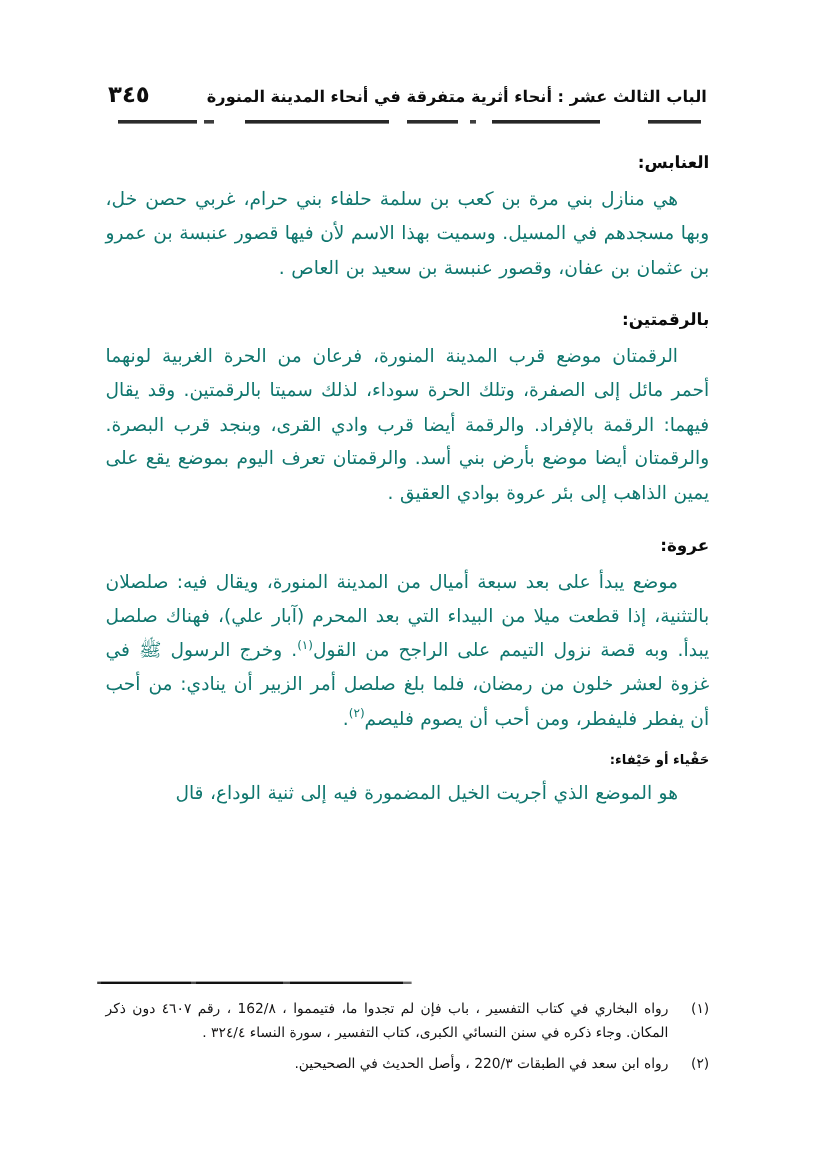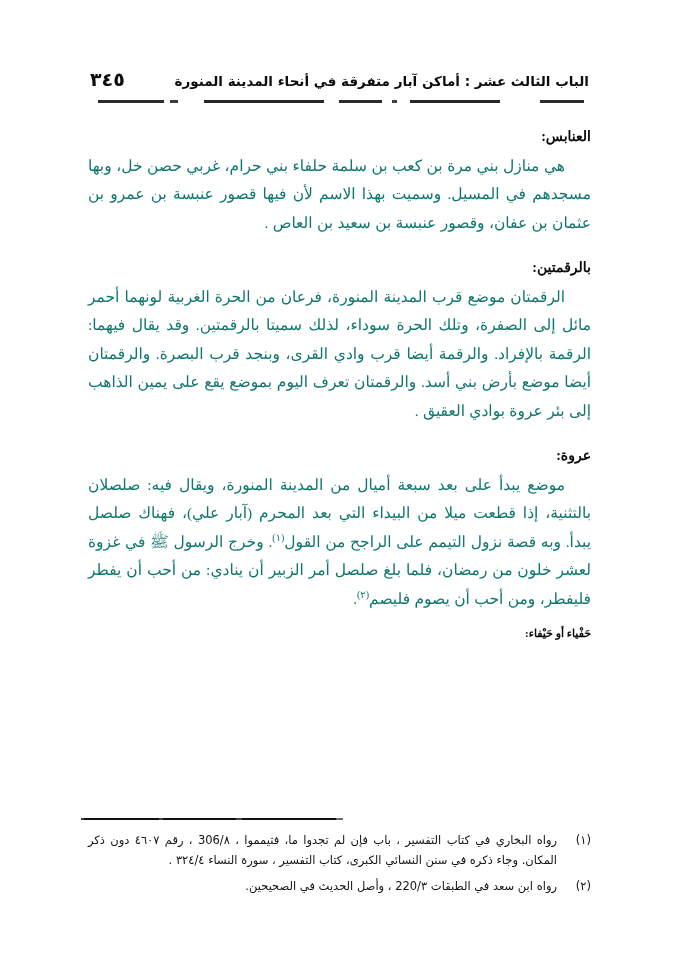--- a/index.html
+++ b/index.html
@@ -77,21 +77,20 @@
     opacity: 0.92;
   }
 
   
   .body-col {
     position: absolute;
     top: 128px;
     right: 88px;
     left: 86px;
     width: 503px;
-    font-family: Liberation Serif, serif;
   }
 
   .section-heading {
     font-size: 14px;
     font-weight: bold;
     text-align: right;
     line-height: 1.25;
     margin: 0 0 6px 0;
     letter-spacing: 0.2px;
     color: #0b0b0b;
@@ -185,21 +184,21 @@
   .fn-text.single {
     text-align-last: right;
   }
 </style>
 </head>
 <body>
 
 <div id="page">
 
   <div class="header-row">
-    <div class="header-title">الباب الثالث عشر : أماكن آبار متفرقة في أنحاء المدينة المنورة</div>
+    <div class="header-title">الباب الثالث عشر : أنحاء أثرية متفرقة في أنحاء المدينة المنورة</div>
     <div class="header-pagenum">٣٤٥</div>
   </div>
   <div class="header-rule"></div>
 
   <div class="body-col">
 
     <h2 class="section-heading rm-top">العنابس:</h2>
     <p class="para">هي منازل بني مرة بن كعب بن سلمة حلفاء بني حرام، غربي حصن خل، وبها مسجدهم في المسيل. وسميت بهذا الاسم لأن فيها قصور عنبسة بن عمرو بن عثمان بن عفان، وقصور عنبسة بن سعيد بن العاص .</p>
 
     <div class="spacer-md"></div>
@@ -208,30 +207,31 @@
     <p class="para">الرقمتان موضع قرب المدينة المنورة، فرعان من الحرة الغربية لونهما أحمر مائل إلى الصفرة، وتلك الحرة سوداء، لذلك سميتا بالرقمتين. وقد يقال فيهما: الرقمة بالإفراد. والرقمة أيضا قرب وادي القرى، وبنجد قرب البصرة. والرقمتان أيضا موضع بأرض بني أسد. والرقمتان تعرف اليوم بموضع يقع على يمين الذاهب إلى بئر عروة بوادي العقيق .</p>
 
     <div class="spacer-md"></div>
 
     <h2 class="section-heading">عروة:</h2>
     <p class="para"><span>موضع يبدأ على بعد سبعة أميال من المدينة المنورة، ويقال فيه: صلصلان بالتثنية، إذا قطعت ميلا من البيداء التي بعد المحرم (آبار علي)، فهناك صلصل يبدأ. وبه قصة نزول التيمم على الراجح من القول</span><span class="fn-ref">(١)</span><span>.</span> <span>وخرج الرسول ﷺ في غزوة لعشر خلون من رمضان، فلما بلغ صلصل أمر الزبير أن ينادي: من أحب أن يفطر فليفطر، ومن أحب أن يصوم فليصم</span><span class="fn-ref">(٢)</span><span>.</span></p>
 
     <div class="spacer-sm"></div>
 
     <h2 class="section-heading heading-vocalized">حَفْياء أو حَيْفاء:</h2>
+    <p class="para">هو الموضع الذي أجريت الخيل المضمورة فيه إلى ثنية الوداع، قال</p>
 
   </div>
 
   <div class="fn-rule"></div>
 
   <div class="footnotes">
 
     <div class="fn-item">
       <div class="fn-num">(١)</div>
-      <div class="fn-text">رواه البخاري في كتاب التفسير ، باب فإن لم تجدوا ما، فتيمموا ، 306/٨ ، رقم ٤٦٠٧ دون ذكر المكان. وجاء ذكره في سنن النسائي الكبرى، كتاب التفسير ، سورة النساء ٣٢٤/٤ .</div>
+      <div class="fn-text">رواه البخاري في كتاب التفسير ، باب فإن لم تجدوا ما، فتيمموا ، 162/٨ ، رقم ٤٦٠٧ دون ذكر المكان. وجاء ذكره في سنن النسائي الكبرى، كتاب التفسير ، سورة النساء ٣٢٤/٤ .</div>
     </div>
 
     <div class="fn-item">
       <div class="fn-num">(٢)</div>
       <div class="fn-text single">رواه ابن سعد في الطبقات 220/٣ ، وأصل الحديث في الصحيحين.</div>
     </div>
 
   </div>
 
 </div>

